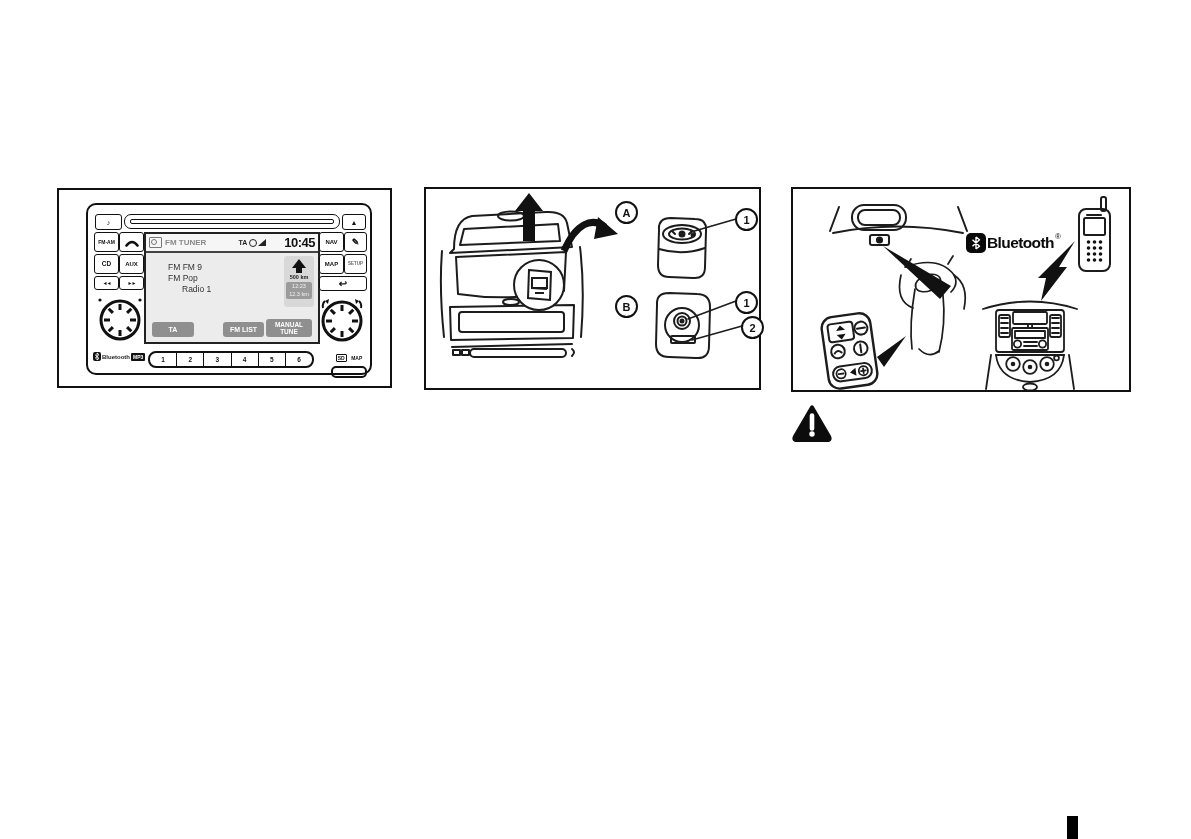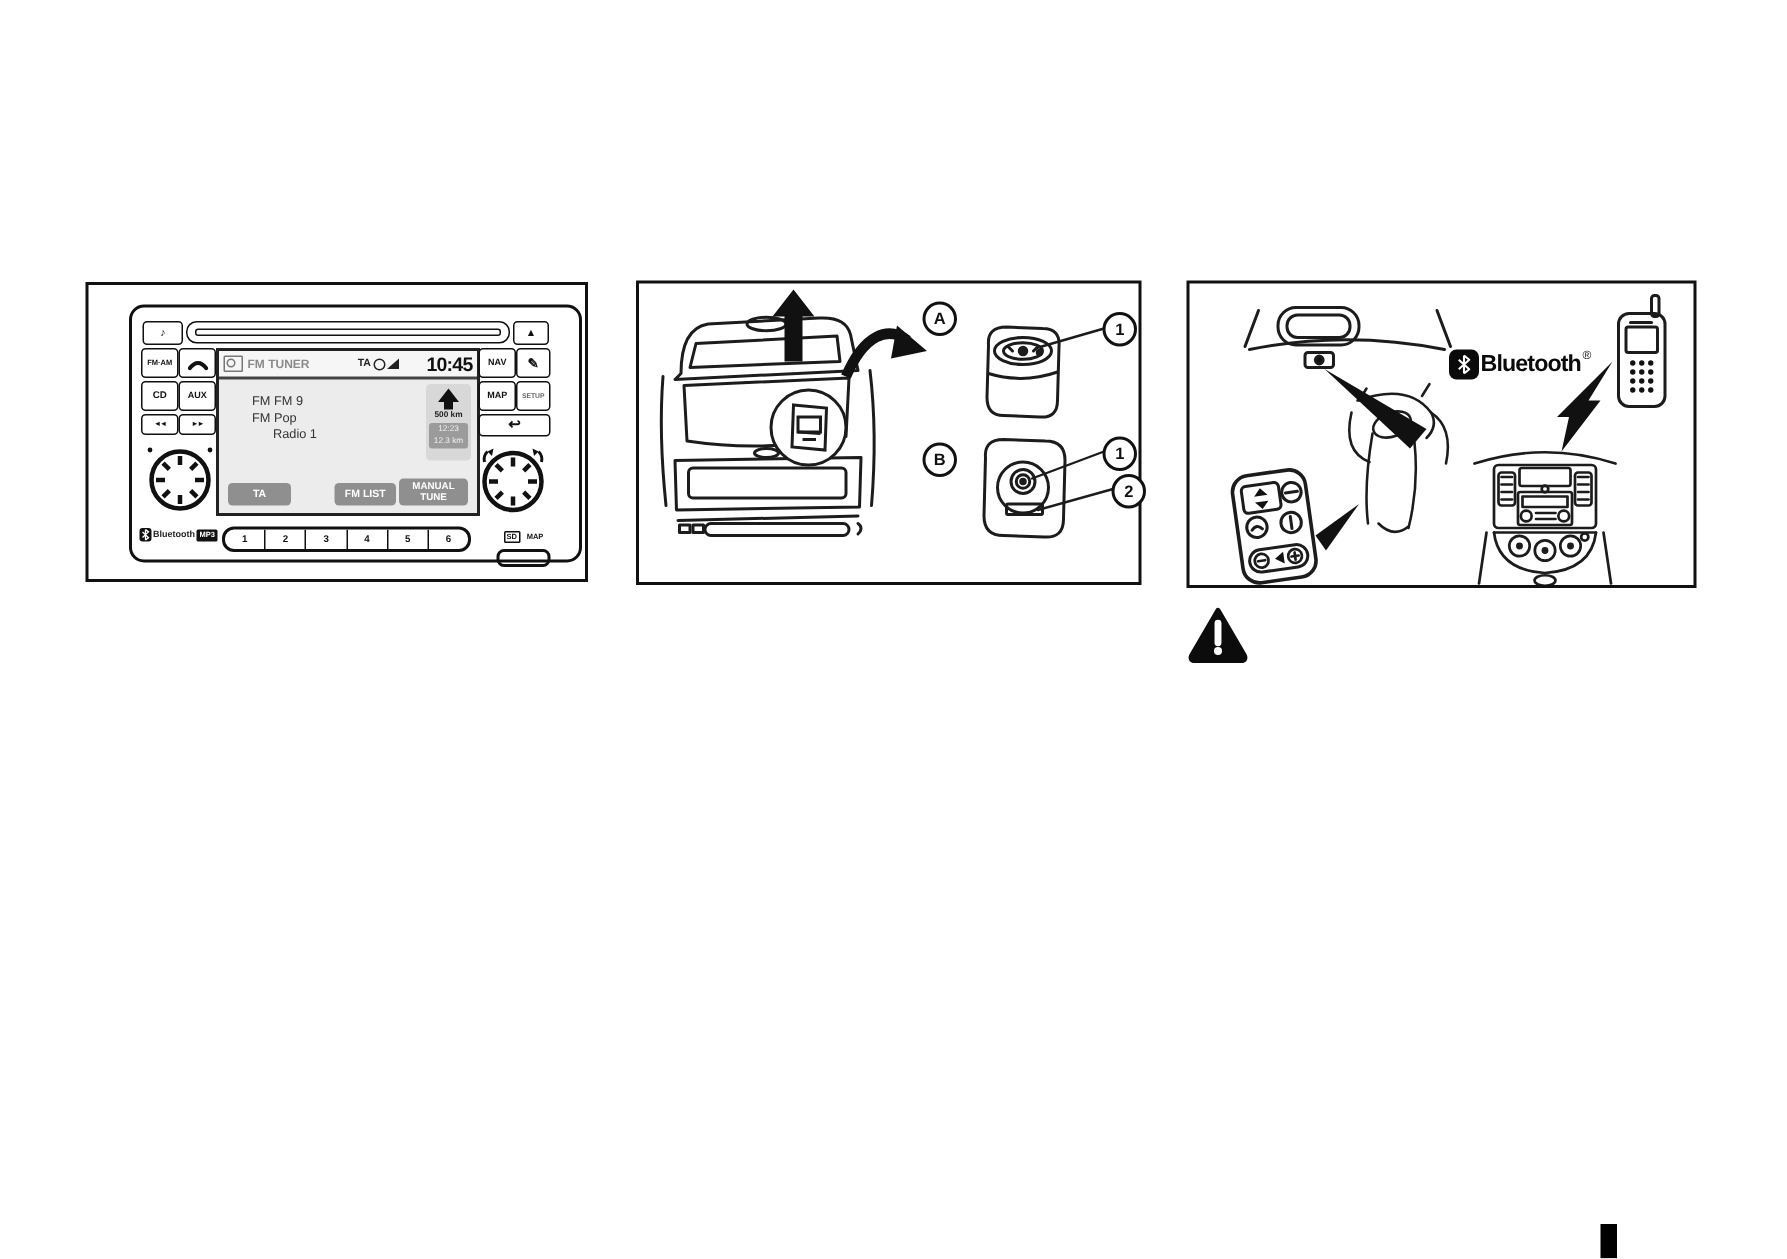--- a/index.html
+++ b/index.html
@@ -3,21 +3,21 @@
 <meta charset="utf-8">
 <style>
   html,body{margin:0;padding:0;background:#fff;}
   .page{position:relative;width:1191px;height:839px;background:#fff;overflow:hidden;
         font-family:"Liberation Sans", sans-serif;color:#111;}
   .panel{position:absolute;border:2px solid #111;background:#fff;box-sizing:border-box;}
   .abs{position:absolute;box-sizing:border-box;}
 
   
   .unit{position:absolute;left:27px;top:13px;width:282px;height:168px;border:2.5px solid #111;
-        border-radius:10px;background:#fff;padding-left:16px;}
+        border-radius:10px;background:#fff;}
   .hw-btn{position:absolute;border:1.8px solid #111;border-radius:3px;background:#fff;
           display:flex;align-items:center;justify-content:center;
           font-size:6px;font-weight:bold;color:#111;text-align:center;line-height:1;}
   .cd-slot{position:absolute;left:36px;top:9px;width:214px;height:13px;border:1.8px solid #111;
            border-radius:7px;}
   .cd-slot:after{content:"";position:absolute;left:5px;top:3.5px;right:5px;height:3px;
            border:1.2px solid #111;border-radius:2px;}
   .screen{position:absolute;left:56px;top:27px;width:172px;height:108px;border:2.5px solid #222;
           background:#ececec;}
   .scr-top{position:absolute;left:0;top:0;right:0;height:19px;background:#f6f6f6;

